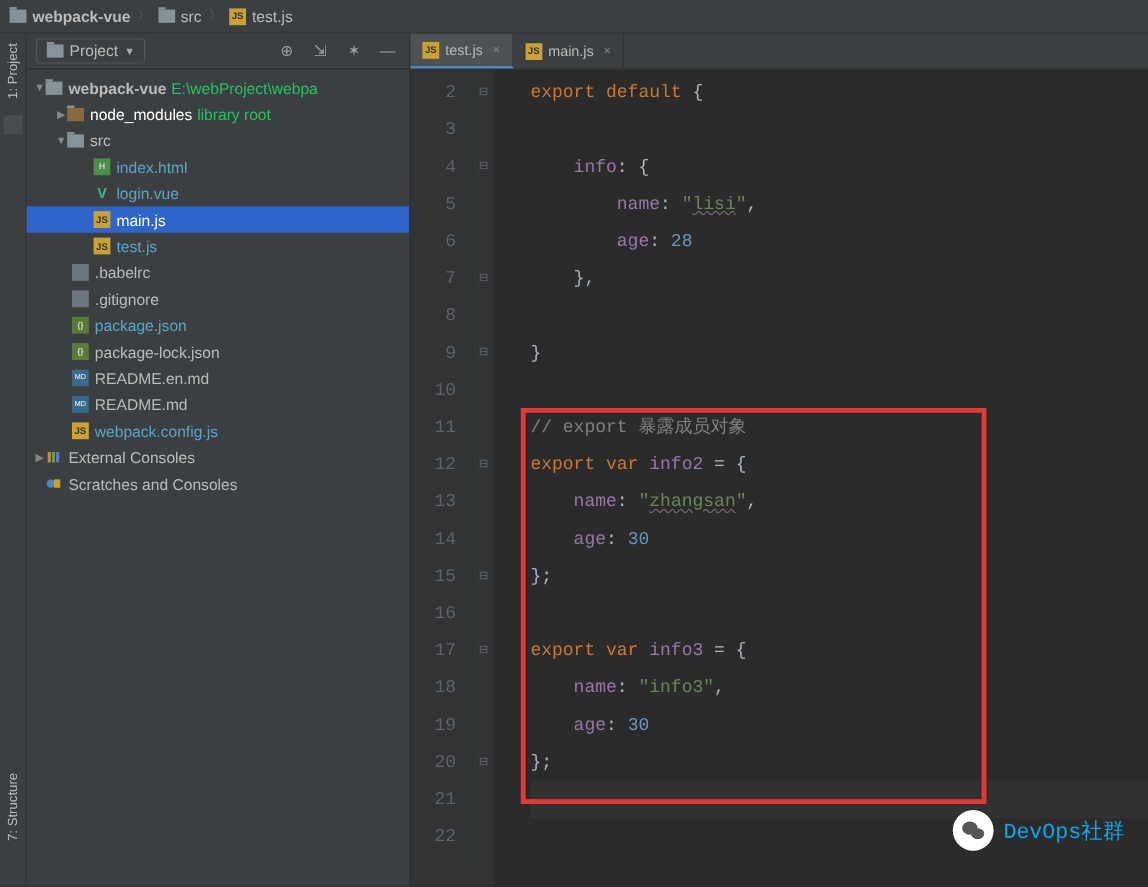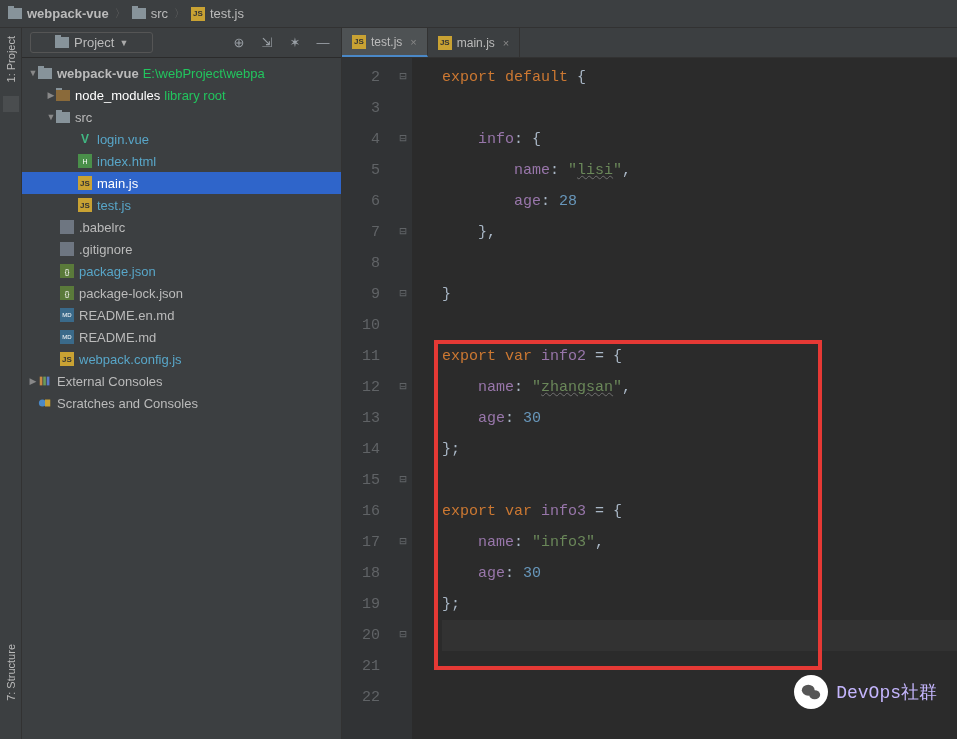--- a/index.html
+++ b/index.html
@@ -53,21 +53,21 @@
   .sidebar {
     width: 320px; background: #3c3f41; display: flex; flex-direction: column;
     border-right: 1px solid #323232;
   }
   .sidebar-header {
     height: 30px; display: flex; align-items: center; padding: 0 8px;
     border-bottom: 1px solid #2b2b2b;
   }
   .sidebar-header .title-box {
     display: flex; align-items: center; border: 1px solid #555;
-    padding: 2px 24px; border-radius: 3px; cursor: pointer;
+    padding: 2px 8px; border-radius: 3px; cursor: pointer;
   }
   .sidebar-header .spacer { flex: 1; }
   .sb-btn { width: 20px; height: 20px; margin-left: 8px; display:flex; align-items:center; justify-content:center; color:#9aa0a6; cursor:pointer; }
   .tree { flex:1; overflow:auto; padding-top:4px; }
   .tree-row {
     display: flex; align-items: center; height: 22px; padding-left: 6px;
     white-space: nowrap; cursor: pointer;
   }
   .tree-row.selected { background: #2f65ca; color: #fff; }
   .indent { display:inline-block; }
@@ -115,21 +115,21 @@
   .comment { color:#808080; }
   .punct { color:#a9b7c6; }
   .underline { text-decoration: underline wavy #707070; text-decoration-thickness:1px;}
   
   .highlight-box {
     position:absolute; border: 4px solid #e53935;
   }
   
   .watermark {
     position:absolute; right:20px; bottom:30px; display:flex; align-items:center;
-    color:#c4b5fd; font-size:18px;
+    color:#0ea5e9; font-size:18px;
   }
   .watermark .wechat {
     width:34px;height:34px;border-radius:50%;background:#fff;margin-right:8px;
     display:flex;align-items:center;justify-content:center;
   }
   .chev { font-size:9px; margin-left:5px; color:#aaa;}
 </style>
 </head>
 <body>
 
@@ -186,27 +186,27 @@
         <span class="muted">library root</span>
       </div>
       <div class="tree-row">
         <span class="indent" style="width:18px"></span>
           <span class="arrow">▼</span>
         <span class="folder-icon"></span>
         <span>src</span>
       </div>
       <div class="tree-row">
         <span class="indent" style="width:50px"></span>
+        <span class="html-icon"></span>
+        <span class="link-text">index.html</span>
+      </div>
+      <div class="tree-row">
+        <span class="indent" style="width:50px"></span>
         <span class="vue-icon"></span>
         <span class="link-text">login.vue</span>
-      </div>
-      <div class="tree-row">
-        <span class="indent" style="width:50px"></span>
-        <span class="html-icon"></span>
-        <span class="link-text">index.html</span>
       </div>
       <div class="tree-row selected">
         <span class="indent" style="width:50px"></span>
         <span class="js-icon"></span>
         <span>main.js</span>
       </div>
       <div class="tree-row">
         <span class="indent" style="width:50px"></span>
         <span class="js-icon"></span>
         <span class="link-text">test.js</span>
@@ -334,20 +334,21 @@
         <div class="highlight-box" style="left:-2px; top:282px; width:388px; height:330px;"></div>
       <div class="code-line"><span class="kw">export default</span> <span class="punct">{</span></div>
           <div class="code-line"></div>
           <div class="code-line">    <span class="prop">info</span><span class="punct">: {</span></div>
           <div class="code-line">        <span class="prop">name</span><span class="punct">: </span><span class="str">"<span class="underline">lisi</span>"</span><span class="punct">,</span></div>
           <div class="code-line">        <span class="prop">age</span><span class="punct">: </span><span class="num">28</span></div>
           <div class="code-line">    <span class="punct">},</span></div>
           <div class="code-line"></div>
           <div class="code-line"><span class="punct">}</span></div>
           <div class="code-line"></div>
+          <div class="code-line"><span class="comment">// export 暴露成员对象</span></div>
           <div class="code-line"><span class="kw">export var</span> <span class="prop">info2</span> <span class="punct">= {</span></div>
           <div class="code-line">    <span class="prop">name</span><span class="punct">: </span><span class="str">"<span class="underline">zhangsan</span>"</span><span class="punct">,</span></div>
           <div class="code-line">    <span class="prop">age</span><span class="punct">: </span><span class="num">30</span></div>
           <div class="code-line"><span class="punct">};</span></div>
           <div class="code-line"></div>
           <div class="code-line"><span class="kw">export var</span> <span class="prop">info3</span> <span class="punct">= {</span></div>
           <div class="code-line">    <span class="prop">name</span><span class="punct">: </span><span class="str">"info3"</span><span class="punct">,</span></div>
           <div class="code-line">    <span class="prop">age</span><span class="punct">: </span><span class="num">30</span></div>
           <div class="code-line"><span class="punct">};</span></div>
           <div class="code-line line21"></div>

